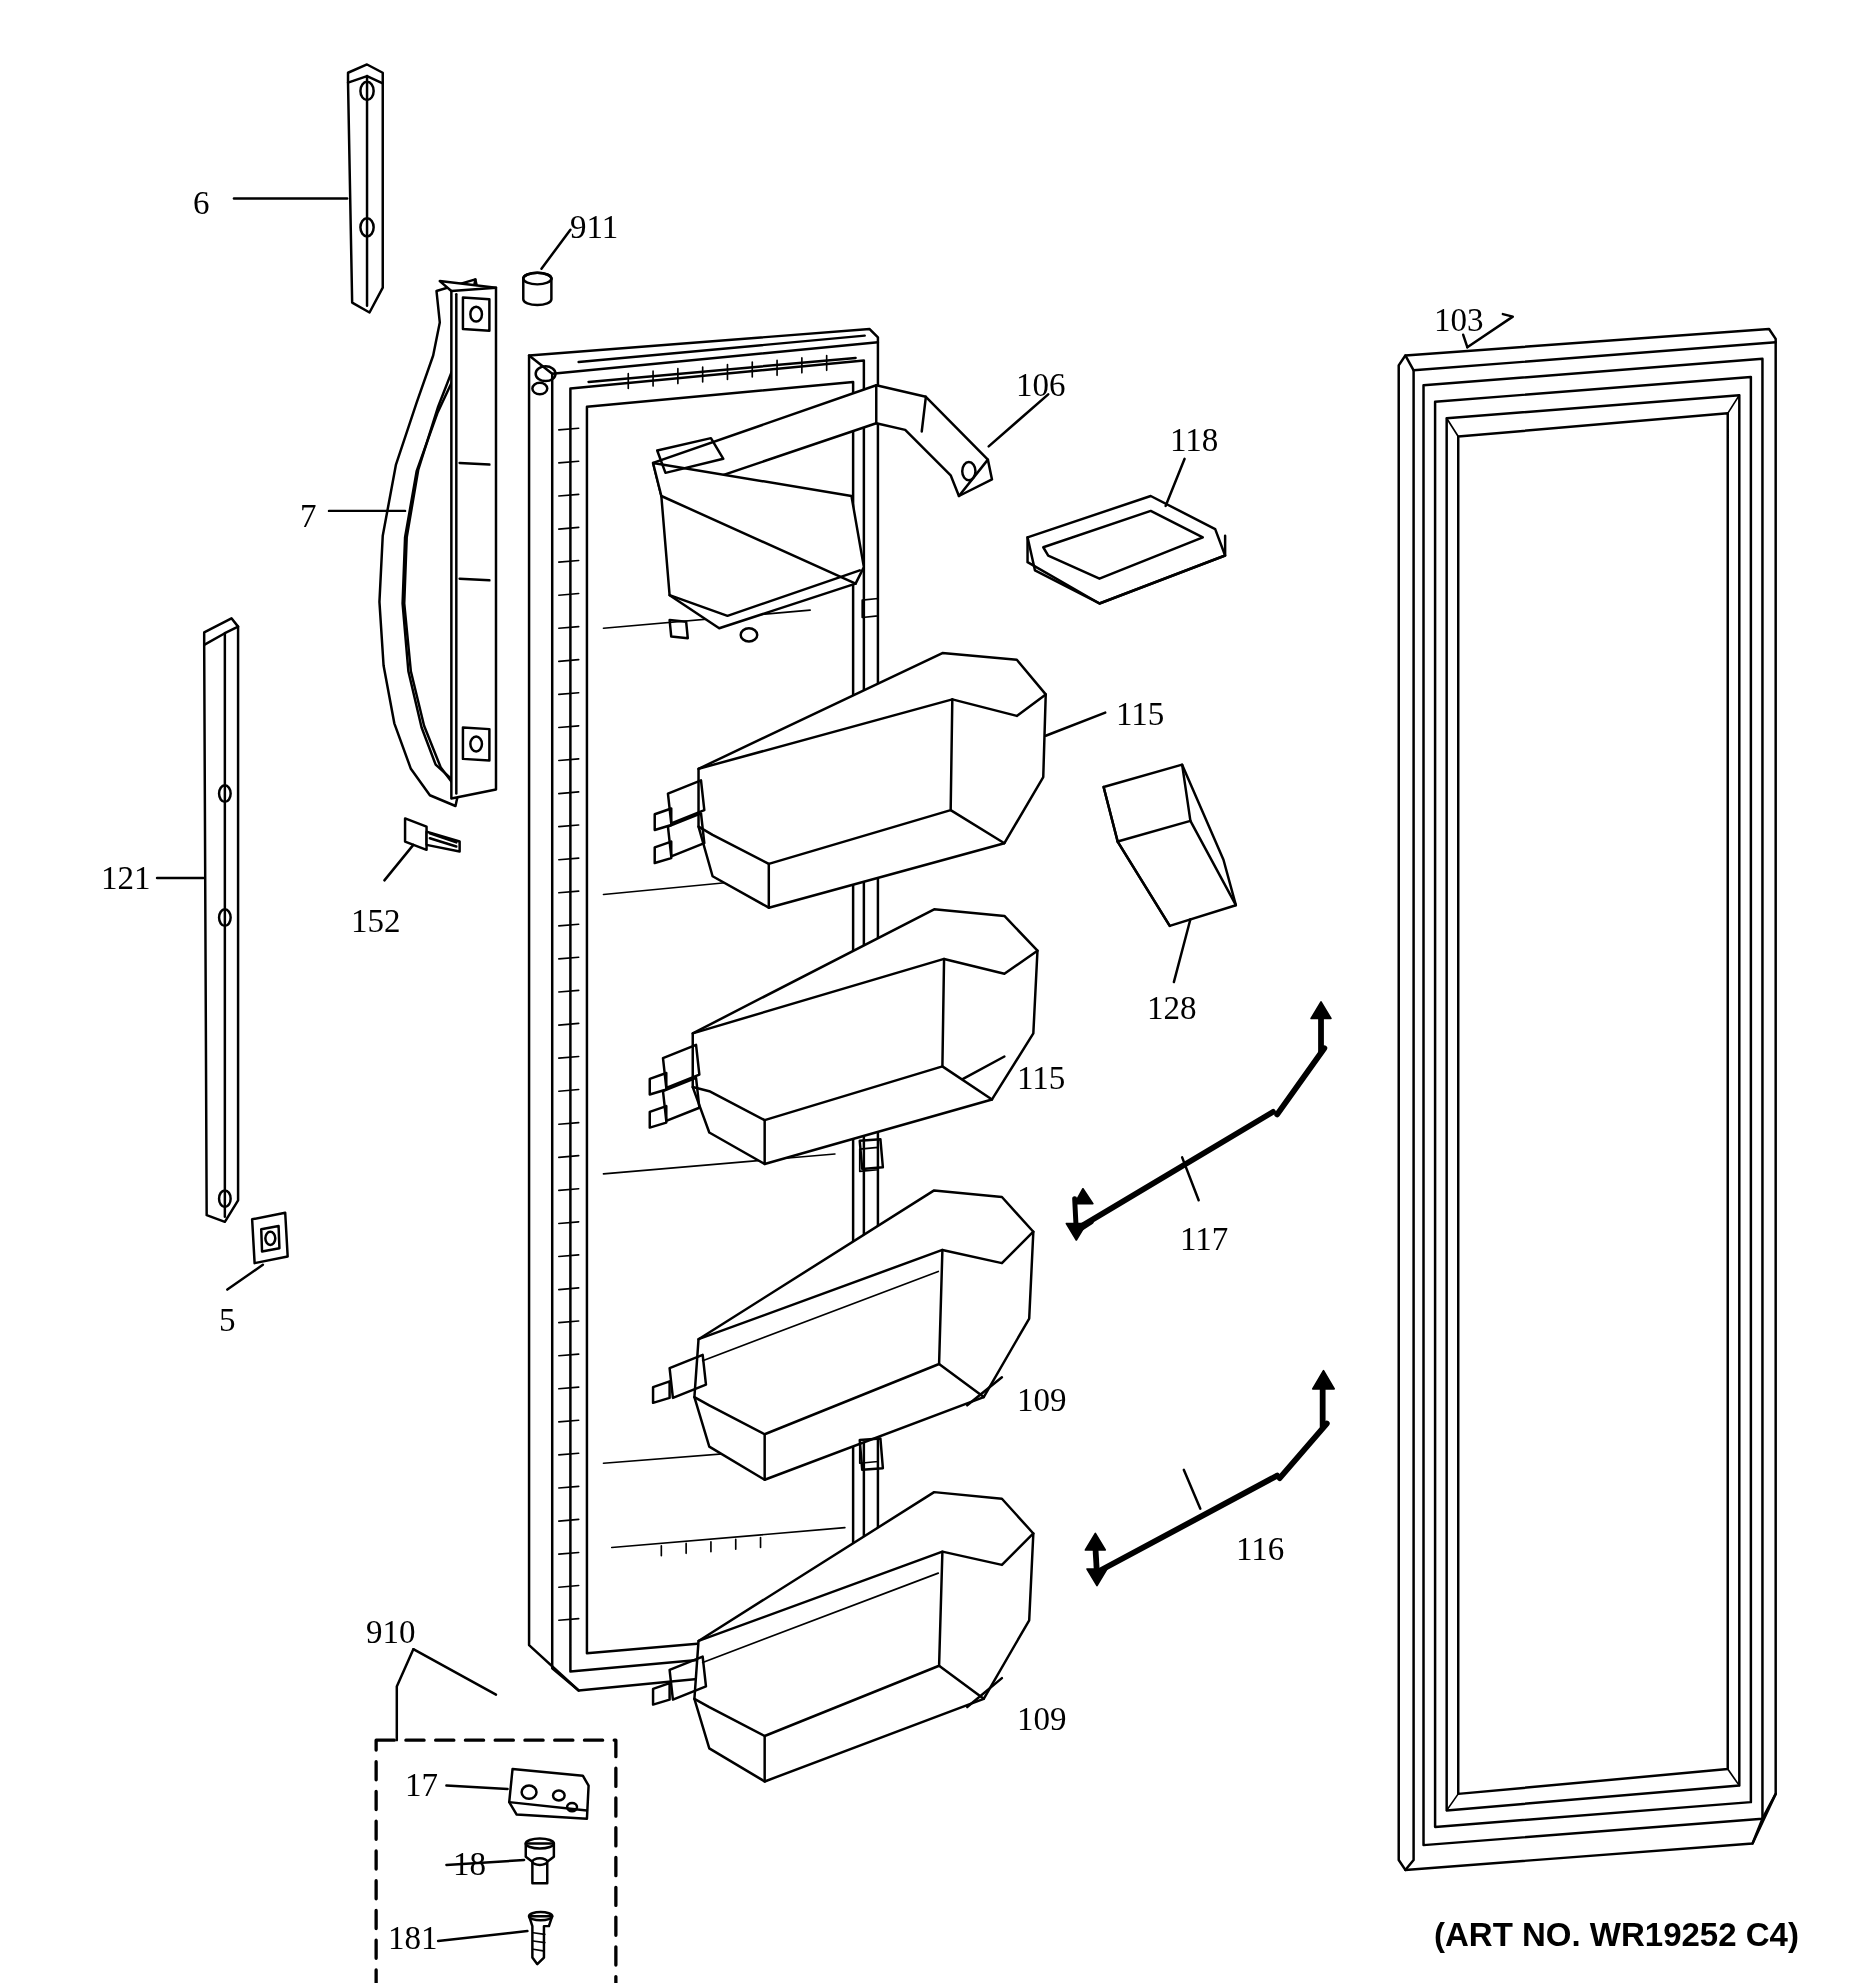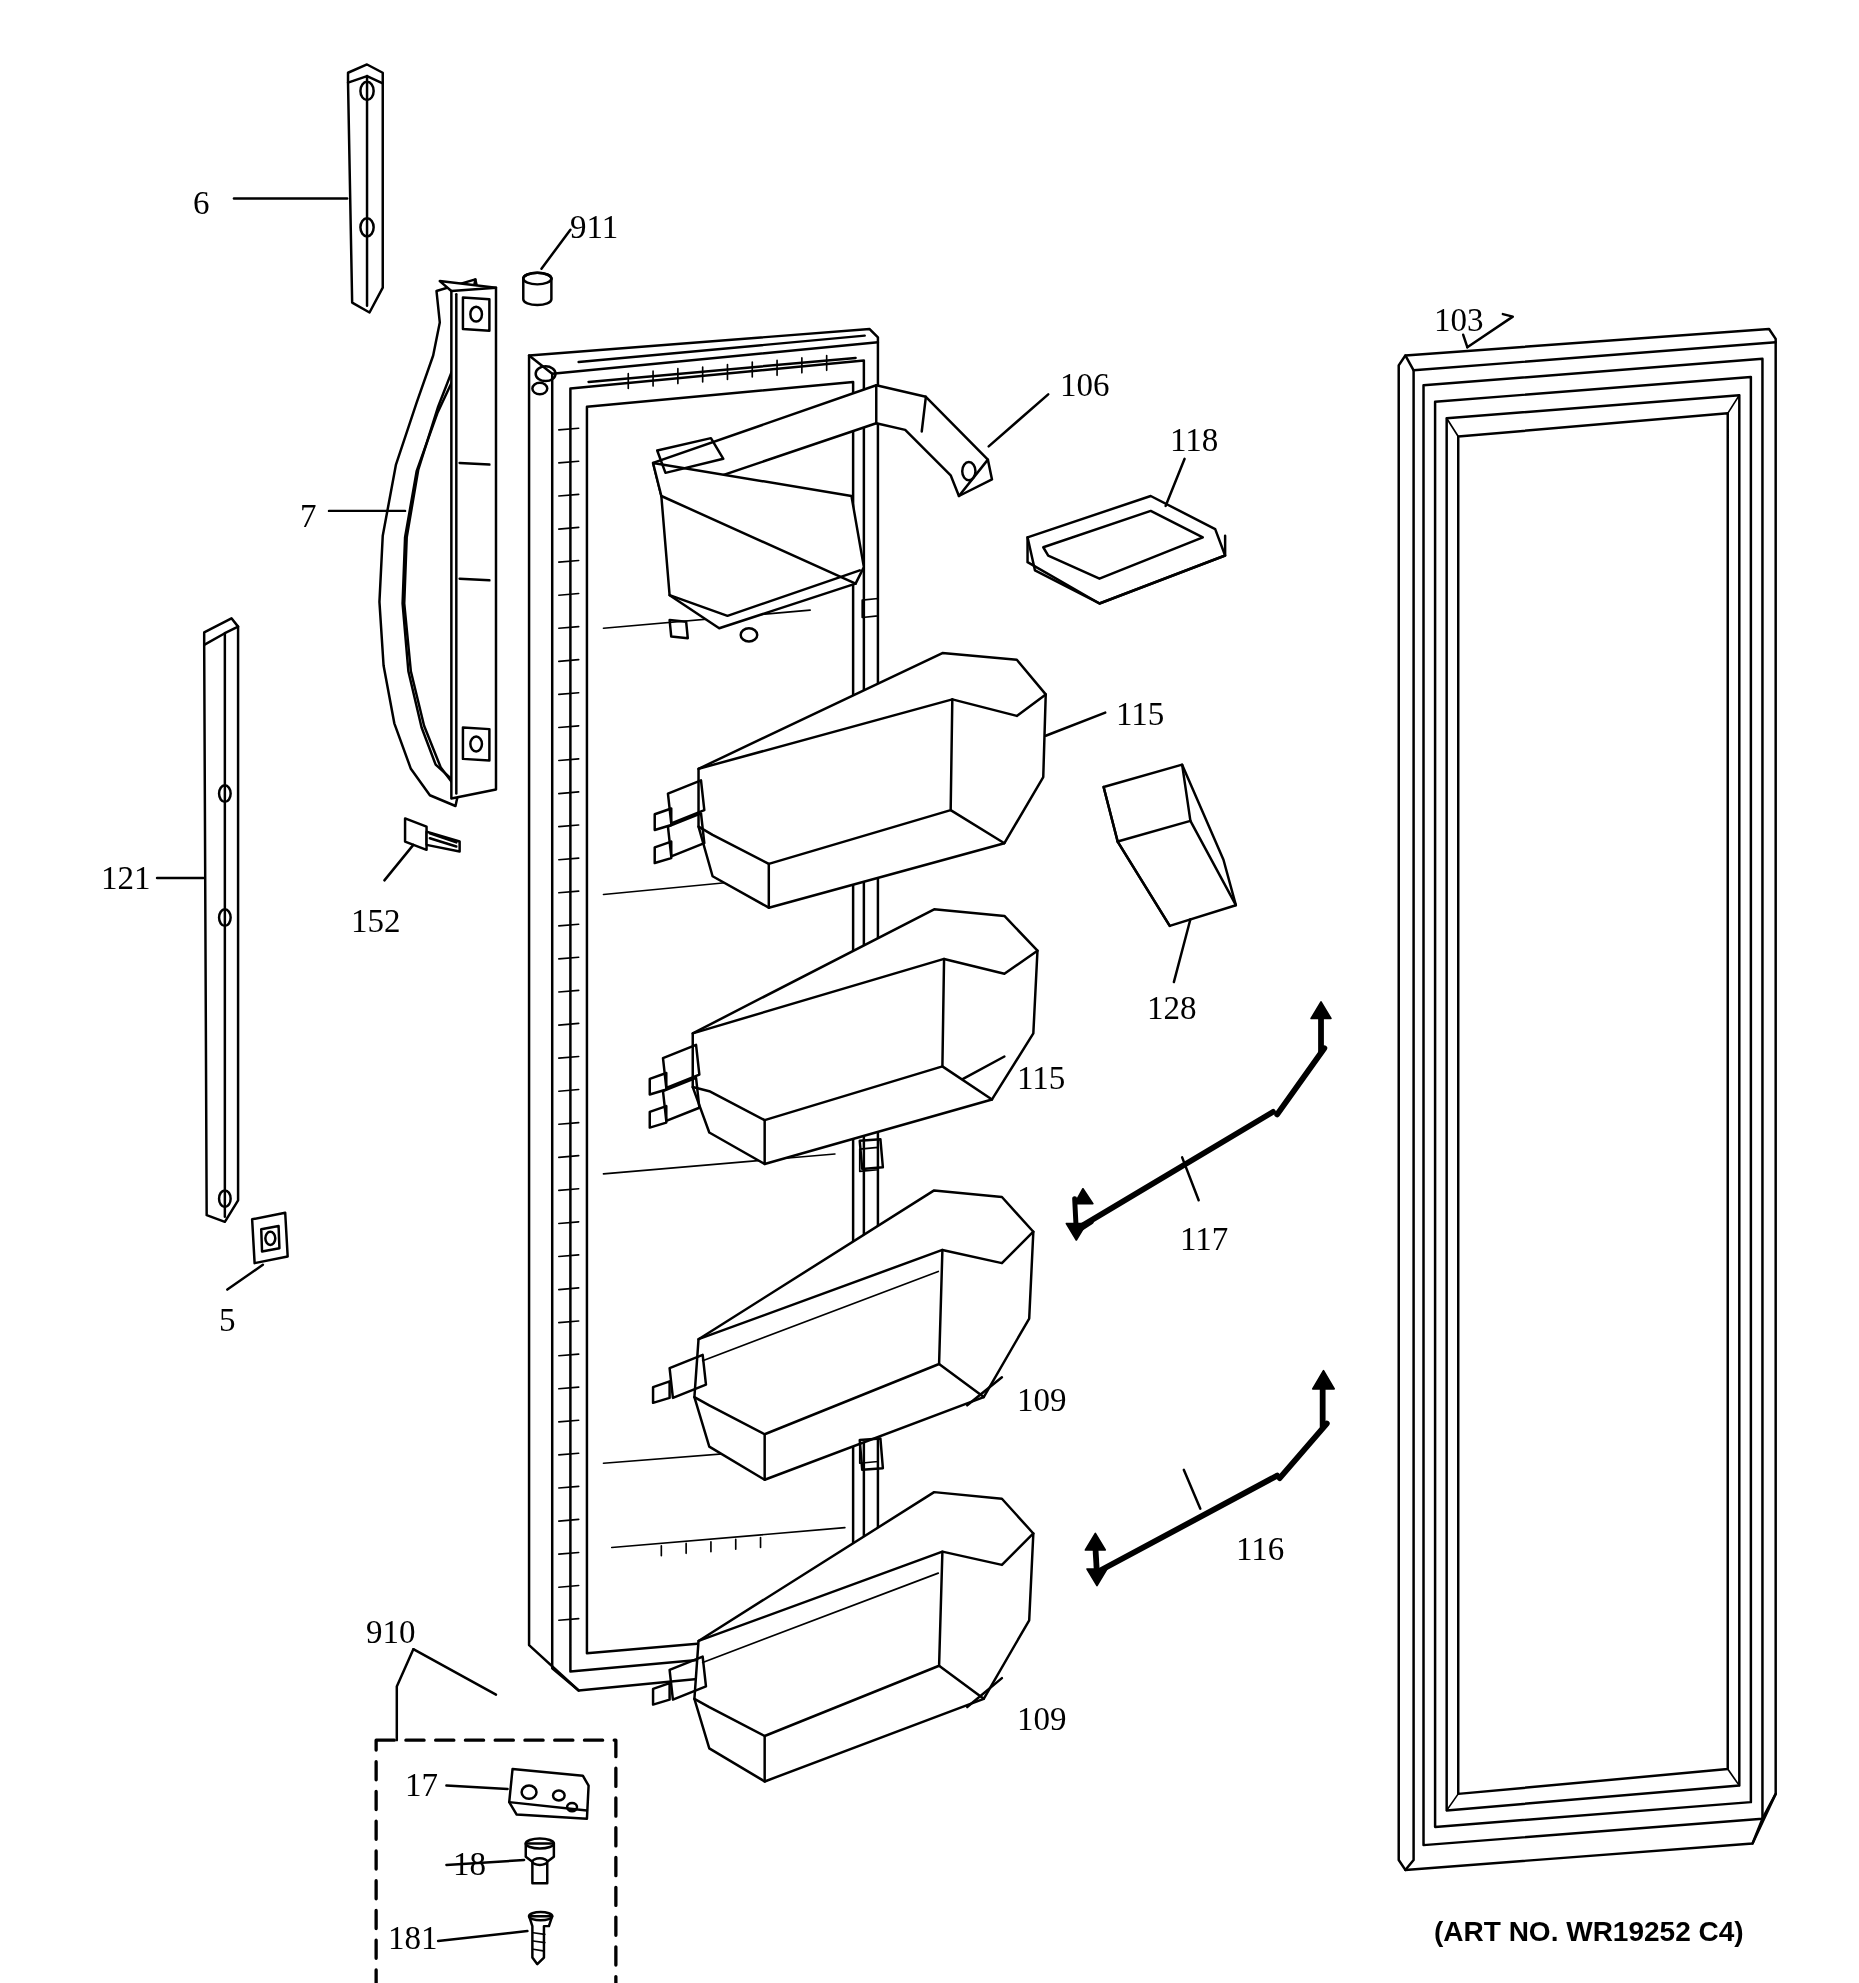--- a/index.html
+++ b/index.html
@@ -29,21 +29,21 @@
     font-family: "Liberation Serif", serif;
     font-size: 33px;
     color: #000000;
     white-space: nowrap;
     line-height: 1;
   }
   .artno {
     position: absolute;
     font-family: "Liberation Sans", sans-serif;
     font-weight: bold;
-    font-size: 28px;
+    font-size: 33px;
     color: #000000;
     white-space: nowrap;
   }
 </style>
 </head>
 <body>
 
 <div id="sheet">
 
   <svg id="art-svg" viewBox="0 0 2250 2400">
@@ -295,21 +295,21 @@
 
     </g>
   </svg>
 
   <div class="callout" style="left:193px; top:187px;">6</div>
   <div class="callout" style="left:570px; top:211px;">911</div>
   <div class="callout" style="left:300px; top:500px;">7</div>
   <div class="callout" style="left:351px; top:905px;">152</div>
   <div class="callout" style="left:101px; top:862px;">121</div>
   <div class="callout" style="left:219px; top:1304px;">5</div>
-  <div class="callout" style="left:1060px; top:369px;">106</div>
+  <div class="callout" style="left:1016px; top:369px;">106</div>
   <div class="callout" style="left:1170px; top:424px;">118</div>
   <div class="callout" style="left:1116px; top:698px;">115</div>
   <div class="callout" style="left:1147px; top:992px;">128</div>
   <div class="callout" style="left:1017px; top:1062px;">115</div>
   <div class="callout" style="left:1180px; top:1223px;">117</div>
   <div class="callout" style="left:1017px; top:1384px;">109</div>
   <div class="callout" style="left:1208px; top:1533px;margin-left:28px;">116</div>
   <div class="callout" style="left:1017px; top:1703px;">109</div>
   <div class="callout" style="left:366px; top:1616px;">910</div>
   <div class="callout" style="left:405px; top:1769px;">17</div>

